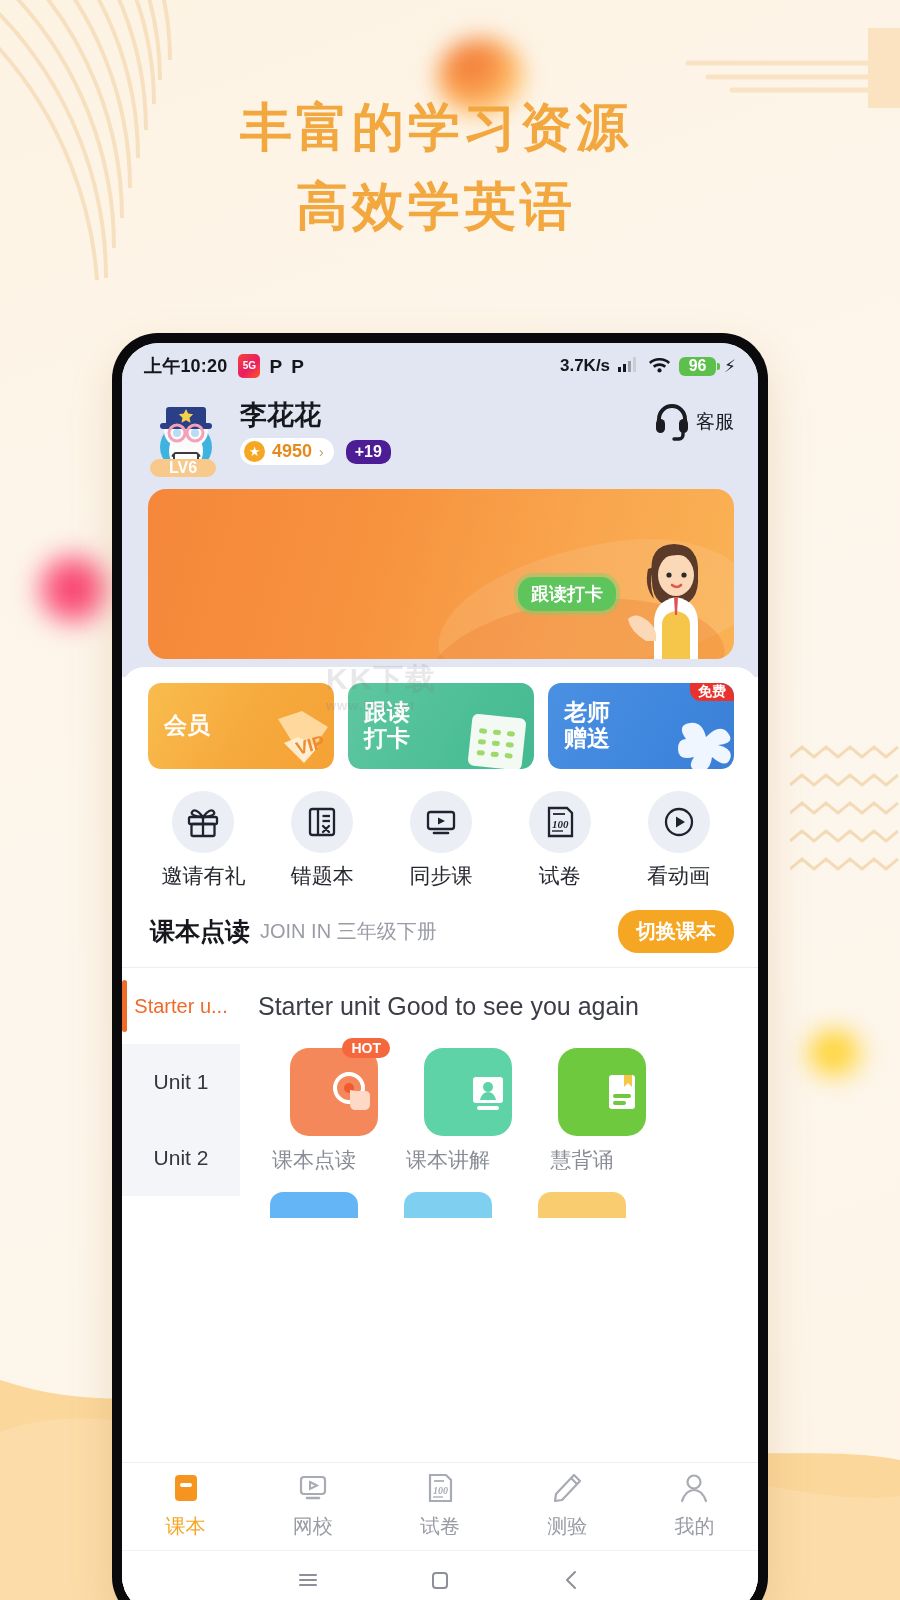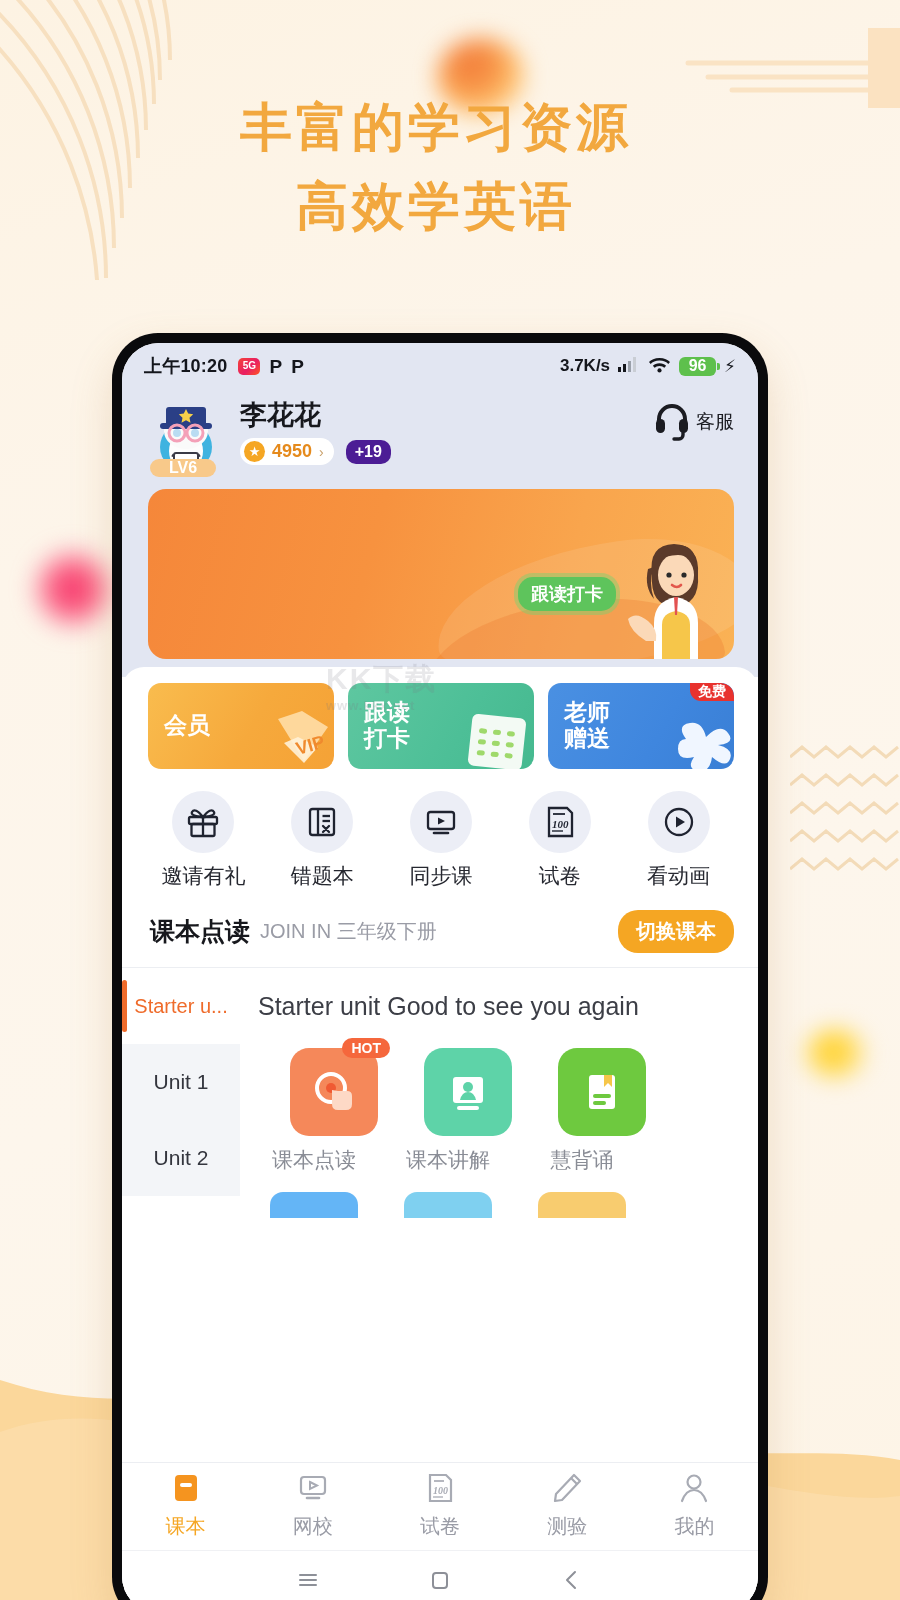--- a/index.html
+++ b/index.html
@@ -39,21 +39,21 @@
     overflow:hidden;position:relative;display:flex;flex-direction:column;
   }
 
   
   .app-top{background:#e2e6f2;padding:0 0 8px 0;}
   .statusbar{height:46px;display:flex;align-items:center;
     padding:0 22px;font-size:18px;color:#14161c;font-weight:700;}
   .sb-time{letter-spacing:.2px;}
   .sb-icons-left{display:flex;align-items:center;gap:9px;margin-left:11px;}
   .ico5g{display:inline-flex;align-items:center;justify-content:center;
-    width:22px;height:17px;border-radius:5px;
+    width:22px;height:24px;border-radius:5px;
     background:linear-gradient(135deg,#f44336,#e91e63 55%,#ff5722);
     color:#fff;font-size:10px;font-weight:700;line-height:1;}
   .icoP{font-size:19px;font-weight:700;color:#14161c;line-height:1;}
   .sb-right{margin-left:auto;display:flex;align-items:center;gap:8px;}
   .sb-speed{font-size:17px;font-weight:700;}
   .batt{width:37px;height:19px;border-radius:6px;background:#5ec04c;
     color:#fff;font-size:16px;font-weight:700;display:flex;align-items:center;
     justify-content:center;position:relative;}
   .batt:after{content:"";position:absolute;right:-4px;top:6px;width:3px;height:7px;
     background:#5ec04c;border-radius:0 2px 2px 0;}
@@ -143,21 +143,21 @@
     font-size:21px;color:#34363e;}
   .unit.active{color:#ef6b2a;background:#fff;position:relative;font-size:20px;}
   .unit.active:before{content:"";position:absolute;left:0;top:12px;bottom:12px;
     width:5px;background:#ef6b2a;border-radius:3px;}
   .unit.dim{background:#f3f5f8;}
   .lessonpanel{flex:1;min-width:0;padding:0 0 0 18px;}
   .lesson-title{height:76px;display:flex;align-items:center;font-size:25px;color:#3c3e46;}
   .tiles{display:flex;gap:22px;padding-top:4px;}
   .tile{width:112px;display:flex;flex-direction:column;align-items:center;gap:10px;position:relative;}
   .tsq{width:88px;height:88px;border-radius:19px;display:flex;align-items:center;
-    justify-content:center;position:relative;margin-left:40px;}
+    justify-content:flex-end;position:relative;margin-left:40px;}
   .t1{background:#f5885a;}
   .t2{background:#5ed3a8;}
   .t3{background:#6ec93f;}
   .hot{position:absolute;right:-12px;top:-10px;background:#f5673c;color:#fff;
     font-size:14px;font-weight:700;border-radius:11px;padding:2px 9px;z-index:3;}
   .tlabel{font-size:21px;color:#8a8d96;}
   .tiles2{display:flex;gap:22px;padding-top:18px;}
   .tsq2{width:88px;height:26px;border-radius:13px 13px 0 0;}
   .s1{background:#64b5f6;} .s2{background:#7fd0f0;} .s3{background:#f8cc6f;}
 

